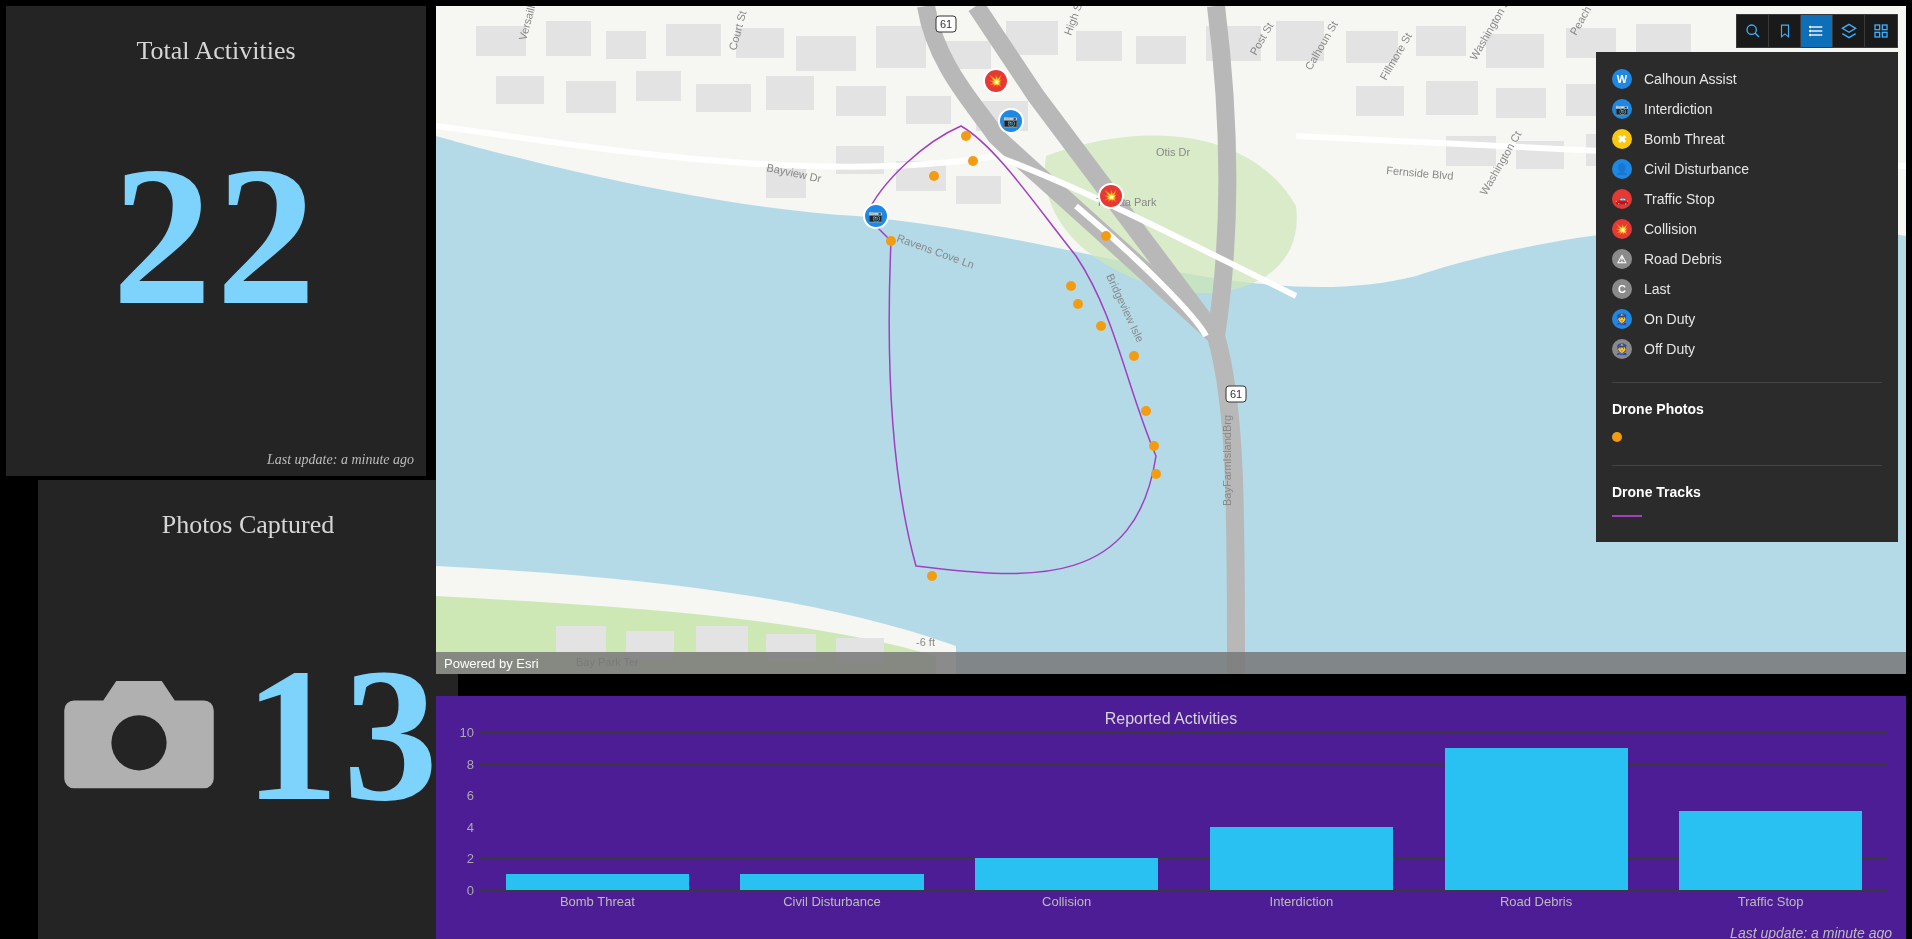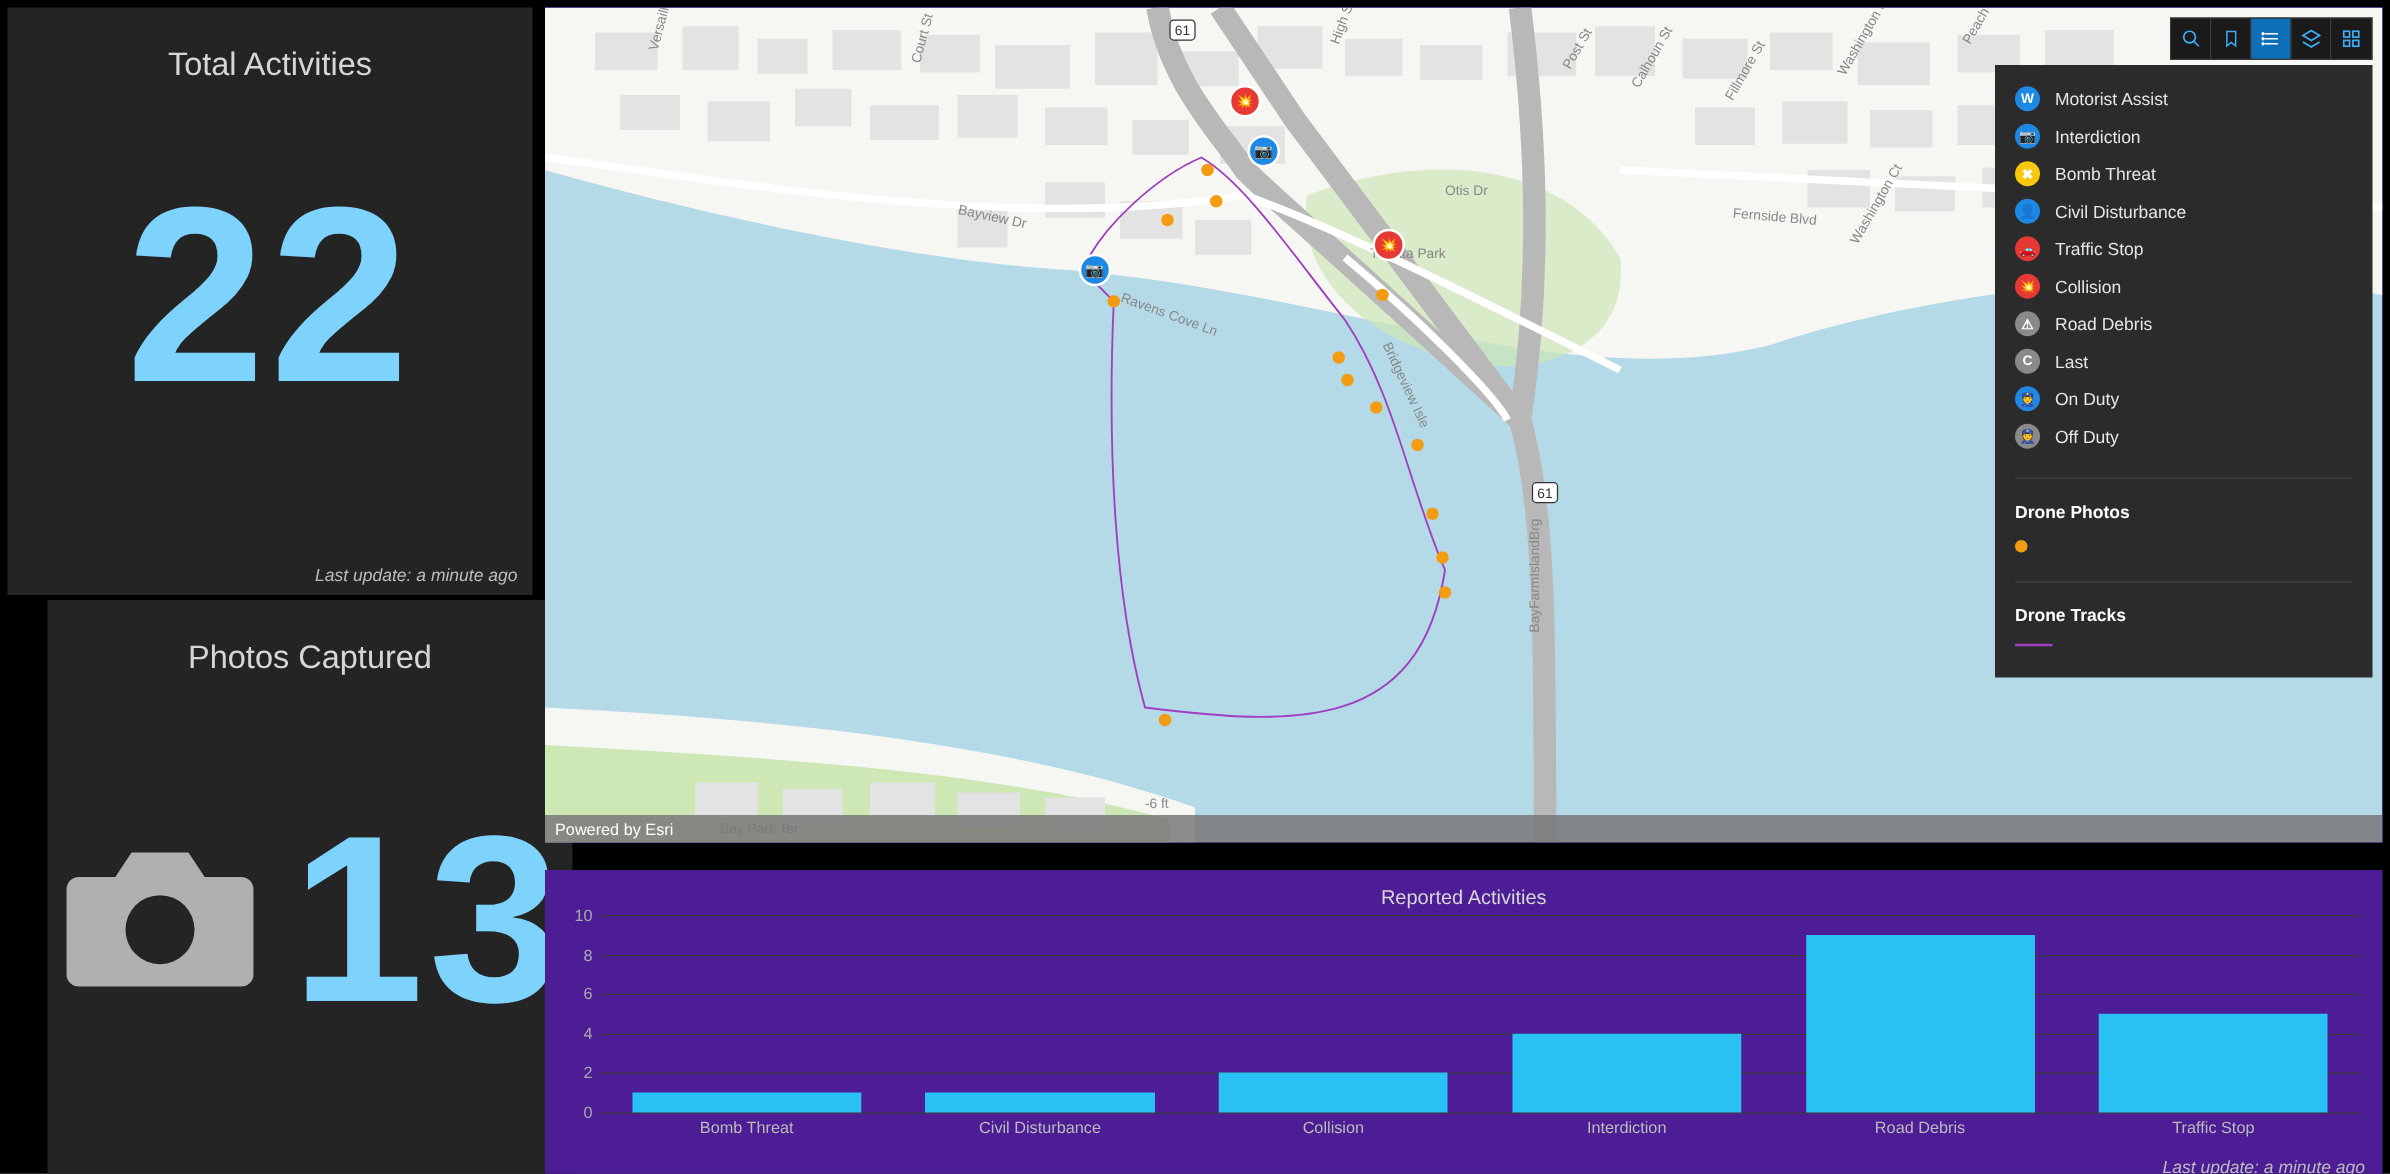--- a/index.html
+++ b/index.html
@@ -8,21 +8,21 @@
     font-family: -apple-system, BlinkMacSystemFont, "Segoe UI", Helvetica, Arial, sans-serif;
     color: #ccc;
     width: 1912px;
     height: 939px;
     overflow: hidden;
     position: relative;
   }
   .left-col {
     position: absolute;
     left: 0; top: 0;
-    width: 432px; height: 939px;
+    width: 432px; height: 939px; font-family: Liberation Serif, serif;
   }
   .panel {
     background: #242424;
     position: absolute;
     left: 6px;
     width: 420px;
   }
   .panel-top { top: 6px; height: 470px; }
   .panel-bottom { top: 480px; height: 488px; margin-left: 32px; }
   .panel-title {
@@ -52,21 +52,21 @@
     position: absolute;
     bottom: 8px; right: 12px;
     font-style: italic;
     font-size: 14px;
     color: #bdbdbd;
   }
   .map-area {
     position: absolute;
     left: 436px; top: 6px;
     width: 1470px; height: 668px;
-    background: #6d28d9;
+    background: #7f1d1d;
     overflow: hidden;
   }
   .map-svg { width: 100%; height: 100%; display: block; }
   .attribution-bar {
     position: absolute;
     left: 0; bottom: 0;
     width: 100%; height: 22px;
     background: rgba(120,120,120,0.85);
     color: #fff;
     font-size: 13px;
@@ -416,21 +416,21 @@
           <rect x="14" y="14" width="7" height="7"></rect>
         </svg>
     </div>
   </div>
 
   <div class="legend-panel">
     <div class="legend-body">
       <div id="legend-items">
           <div class="legend-item">
             <span class="legend-icon" style="background: rgb(30, 136, 229);">W</span>
-            <span>Motorist Assist</span>
+            <span>Calhoun Assist</span>
           </div>
           <div class="legend-item">
             <span class="legend-icon" style="background: rgb(30, 136, 229);">📷</span>
             <span>Interdiction</span>
           </div>
           <div class="legend-item">
             <span class="legend-icon" style="background: rgb(249, 200, 14);">✖</span>
             <span>Bomb Threat</span>
           </div>
           <div class="legend-item">

